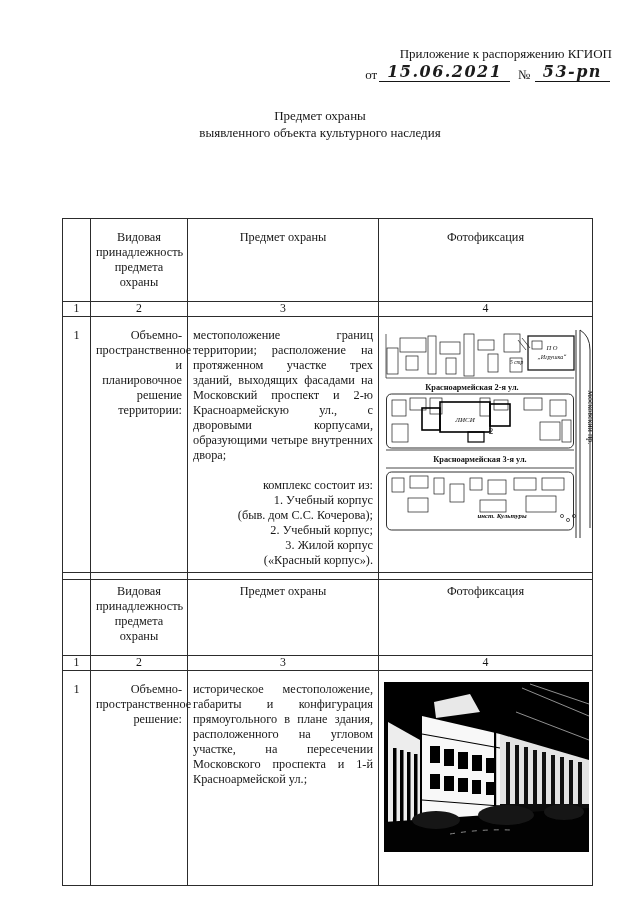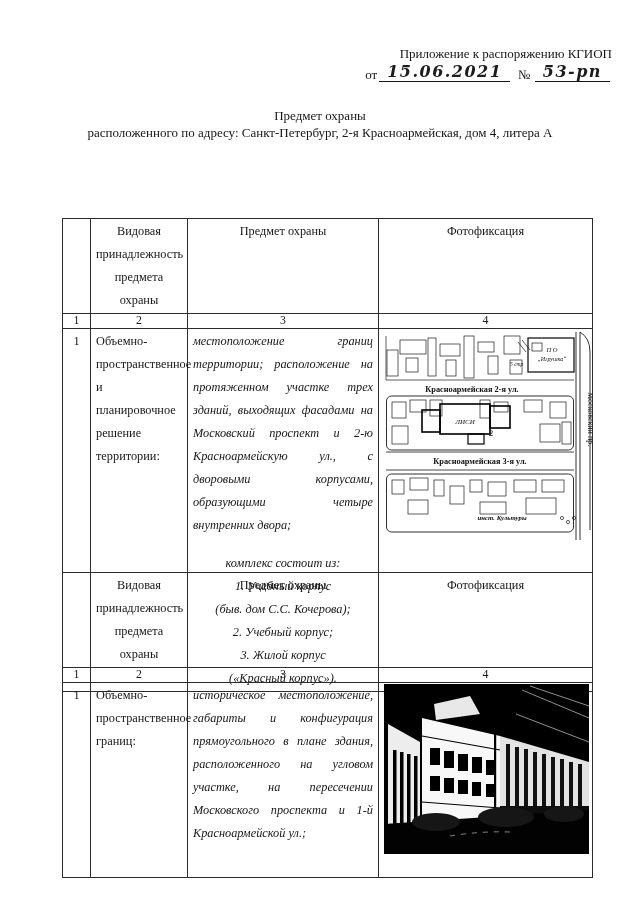--- a/index.html
+++ b/index.html
@@ -13,26 +13,26 @@
   .hand{
     font-family:"DejaVu Serif",serif;font-style:italic;font-weight:bold;
     font-size:16px;letter-spacing:1.5px;color:#1c1c1c;transform:rotate(-2deg);
   }
   .uline{border-bottom:1.5px solid #161616;padding:0 8px 1px 8px;margin:0 2px;}
   .no-label{margin-left:6px;margin-right:2px;}
   
   .doc-title{position:absolute;top:108px;left:0;width:640px;text-align:center;font-size:13px;line-height:16.6px;}
   
   table.tbl{position:absolute;left:62px;width:530px;border-collapse:collapse;table-layout:fixed;font-size:12.3px;}
-  table.tbl td{border:1px solid #2c2c2c;vertical-align:top;padding:1px 5px;line-height:23px;}
+  table.tbl td{border:1px solid #2c2c2c;vertical-align:top;padding:11px 5px;line-height:15px;}
   td.hdr{text-align:center;line-height:14.6px;padding-top:2px;}
   tr.numrow td{height:14px;padding:0 2px;line-height:13px;text-align:center;font-size:11.8px;}
   td.numcell{text-align:center;}
-  td.cat{text-align:left;margin-top:12px;}
-  td.subject{text-align:justify;line-height:15.6px;font-style:italic;}
+  td.cat{text-align:right;margin-top:12px;}
+  td.subject{text-align:justify;line-height:15.6px;}
   .prelist{white-space:pre-line;margin-top:15px;}
   #tbl1{top:218px;}
   #tbl1 tr.hdrrow td{height:46px;}
   #tbl1 tr.datarow td{height:222px;}
   #tbl2{top:572px;}
   #tbl2 tr.hdrrow td{height:52px;}
   #tbl2 tr.datarow td{height:192px;}
   td.figcell{padding:2px;text-decoration:underline;}
   
   .section-par{
@@ -55,21 +55,21 @@
     <div class="line2">
       <span>от</span>
       <span class="uline"><span class="hand">15.06.2021</span></span>
       <span class="no-label">№</span>
       <span class="uline"><span class="hand">53-рп</span></span>
     </div>
   </div>
 
   <div class="doc-title">
     <div>Предмет охраны</div>
-    <div>расположенного по адресу: Санкт-Петербург, 2-я Красноармейская, дом 4, литера А</div>
+    <div>выявленного объекта культурного наследия</div>
   </div>
 
   <table class="tbl" id="tbl1">
     <colgroup>
         <col style="width:28px">
         <col style="width:97px">
         <col style="width:191px">
         <col style="width:214px">
       </colgroup>
     <tbody>
@@ -83,21 +83,21 @@
       <td>1</td>
       <td>2</td>
       <td>3</td>
       <td>4</td>
     </tr>
     <tr class="datarow">
       <td class="numcell">1</td>
       <td class="cat">Объемно-пространственное и планировочное решение территории:</td>
       <td class="subject">
         <div>местоположение границ территории; расположение на протяженном участке трех зданий, выходящих фасадами на Московский проспект и 2-ю Красноармейскую ул., с дворовыми корпусами, образующими четыре внутренних двора;</div>
-        <div class="prelist" style="text-align:center">комплекс состоит из:
+        <div class="prelist" style="text-align:right">комплекс состоит из:
 1. Учебный корпус
 (быв. дом С.С. Кочерова);
 2. Учебный корпус;
 3. Жилой корпус
 («Красный корпус»).</div>
       </td>
       <td class="figcell">
 
         <svg width="208" height="214" viewBox="0 0 208 214">
           <rect x="0" y="0" width="208" height="214" fill="#ffffff"></rect>
@@ -205,21 +205,21 @@
       <td class="hdr">Фотофиксация</td>
     </tr>
     <tr class="numrow">
       <td>1</td>
       <td>2</td>
       <td>3</td>
       <td>4</td>
     </tr>
     <tr class="datarow">
       <td class="numcell">1</td>
-      <td class="cat">Объемно-пространственное границ:</td>
+      <td class="cat">Объемно-пространственное решение:</td>
       <td class="subject">историческое местоположение, габариты и конфигурация прямоугольного в плане здания, расположенного на угловом участке, на пересечении Московского проспекта и 1-й Красноармейской ул.;</td>
       <td class="figcell">
 
         <svg width="205" height="170" viewBox="0 0 205 170">
           <rect x="0" y="0" width="205" height="170" fill="#000000"></rect>
 
           <g stroke="#cfcfcf" stroke-width="0.7">
             <line x1="138" y1="6" x2="205" y2="34"></line>
             <line x1="146" y1="2" x2="205" y2="22"></line>
             <line x1="132" y1="30" x2="205" y2="58"></line>

